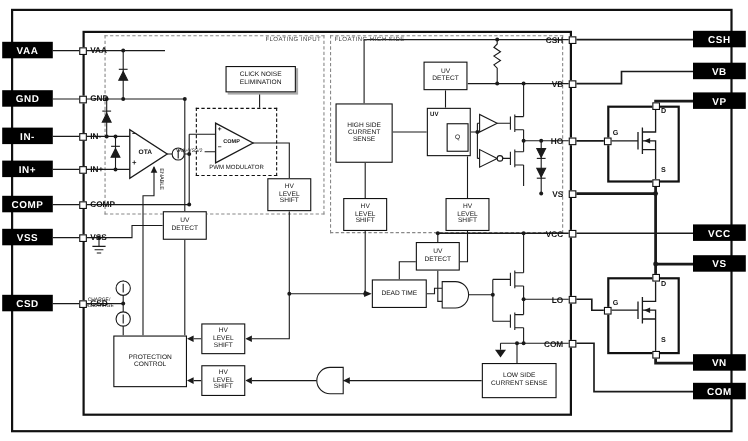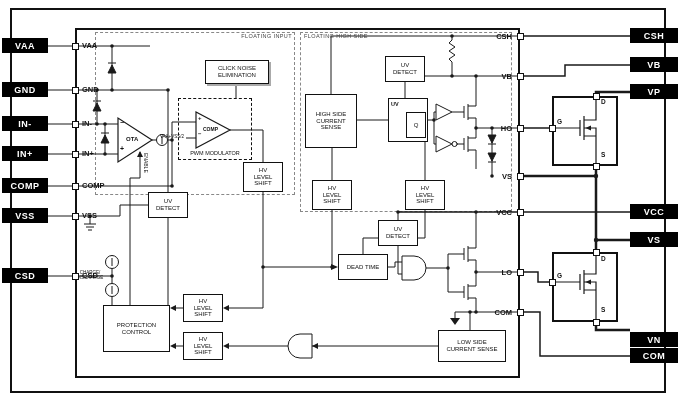--- a/index.html
+++ b/index.html
@@ -264,16 +264,16 @@
   <div class="pin-box" style="top:146px">IN+</div>
   <div class="pin-box" style="top:178px">COMP</div>
   <div class="pin-box" style="top:208px">VSS</div>
   <div class="pin-box" style="top:268px">CSD</div>
 
   <div class="pin-box right" style="top:28px">CSH</div>
   <div class="pin-box right" style="top:57px">VB</div>
   <div class="pin-box right" style="top:84px">VP</div>
   <div class="pin-box right" style="top:204px">VCC</div>
   <div class="pin-box right" style="top:232px">VS</div>
-  <div class="pin-box right" style="top:332px">VN</div>
+  <div class="pin-box right" style="top:322px">VN</div>
   <div class="pin-box right" style="top:348px">COM</div>
 
 </div>
 
 </body></html>

